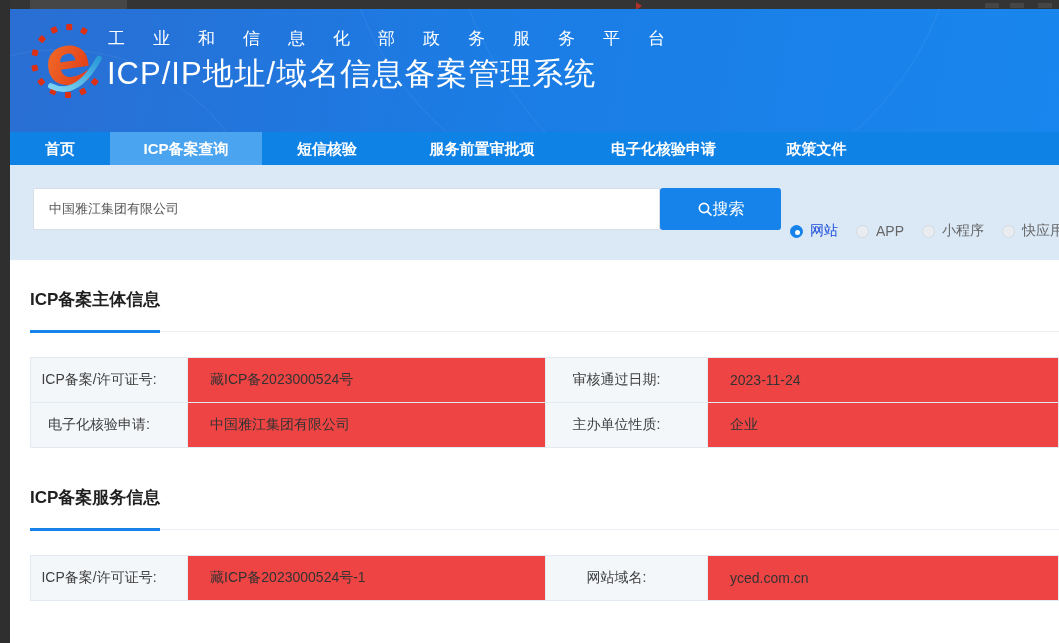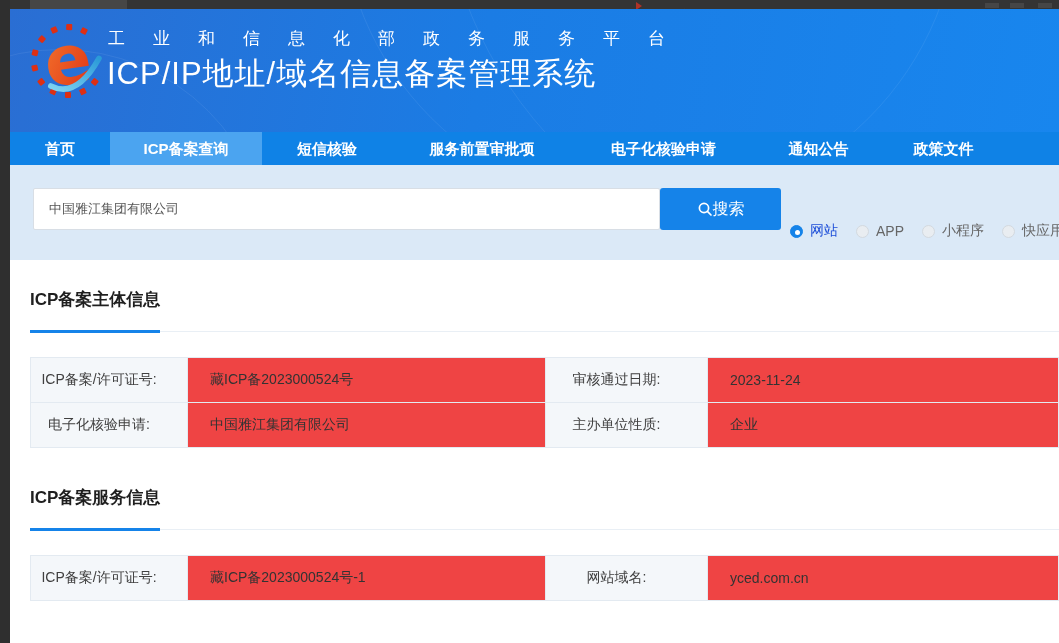--- a/index.html
+++ b/index.html
@@ -116,21 +116,20 @@
       <div class="platform-title">工业和信息化部政务服务平台</div>
       <div class="system-title">ICP/IP地址/域名信息备案管理系统</div>
     </div>
 
     <div class="nav">
       <div class="nav-item w1">首页</div>
       <div class="nav-item w2 active">ICP备案查询</div>
       <div class="nav-item w3">短信核验</div>
       <div class="nav-item w4">服务前置审批项</div>
       <div class="nav-item w5">电子化核验申请</div>
-      <div class="nav-item w6">通知公告</div>
       <div class="nav-item w7">政策文件</div>
     </div>
 
     <div class="search-band">
       <input class="search-input" type="text" value="中国雅江集团有限公司" style="">
       <button class="search-btn">
         <svg width="16" height="16" viewBox="0 0 16 16">
           <circle cx="7" cy="7" r="4.6" fill="none" stroke="#fff" stroke-width="1.7"></circle>
           <line x1="10.4" y1="10.4" x2="14" y2="14" stroke="#fff" stroke-width="1.7" stroke-linecap="round"></line>
         </svg>

